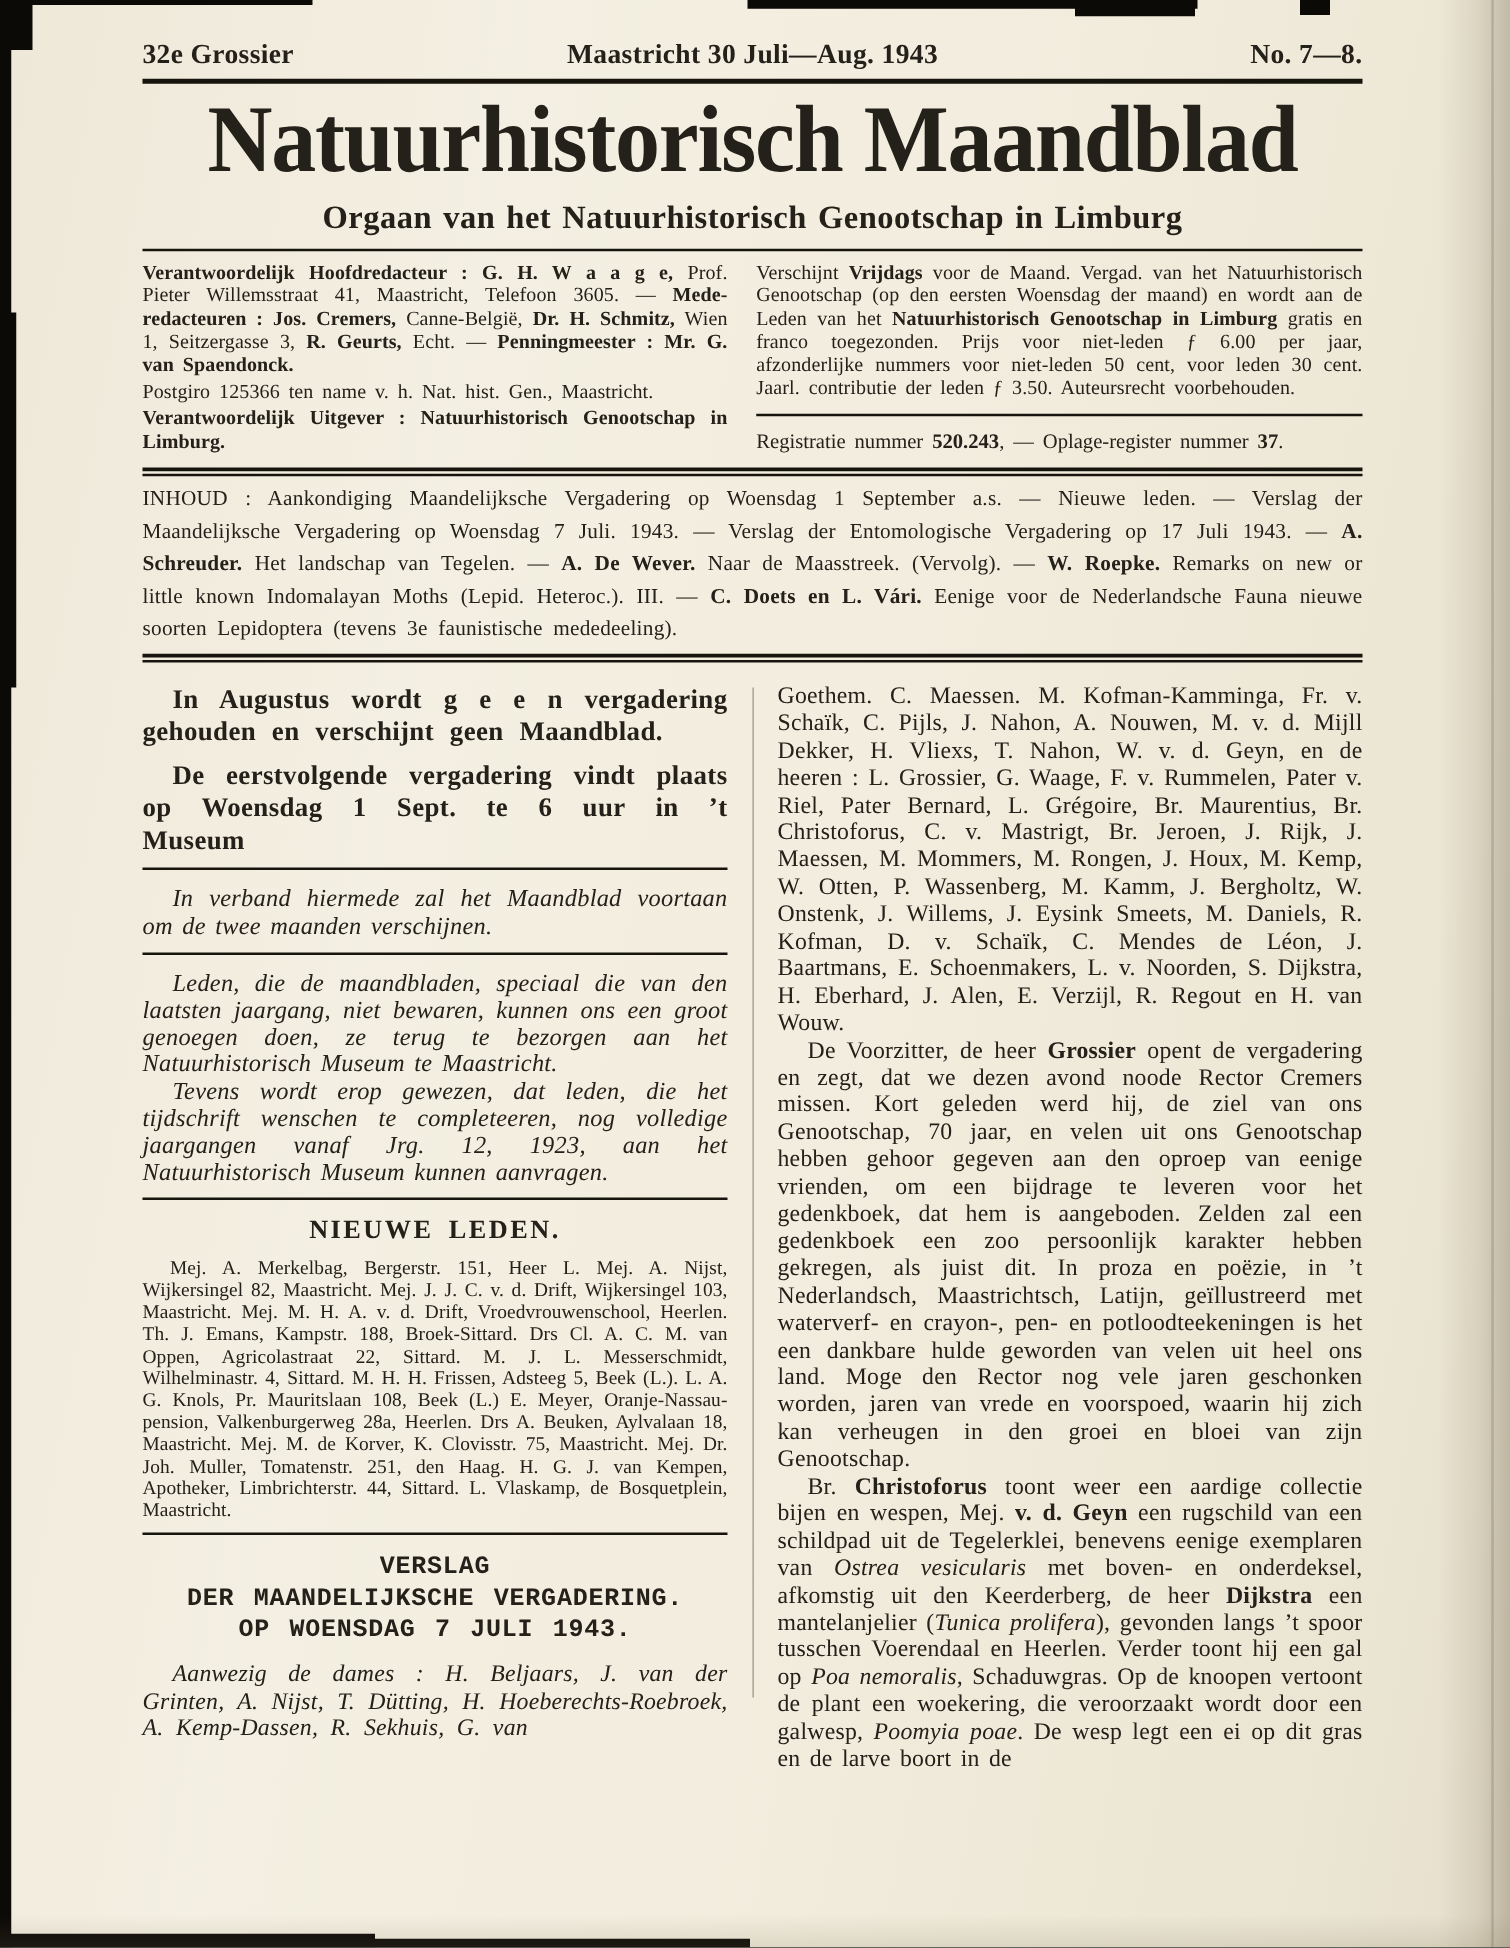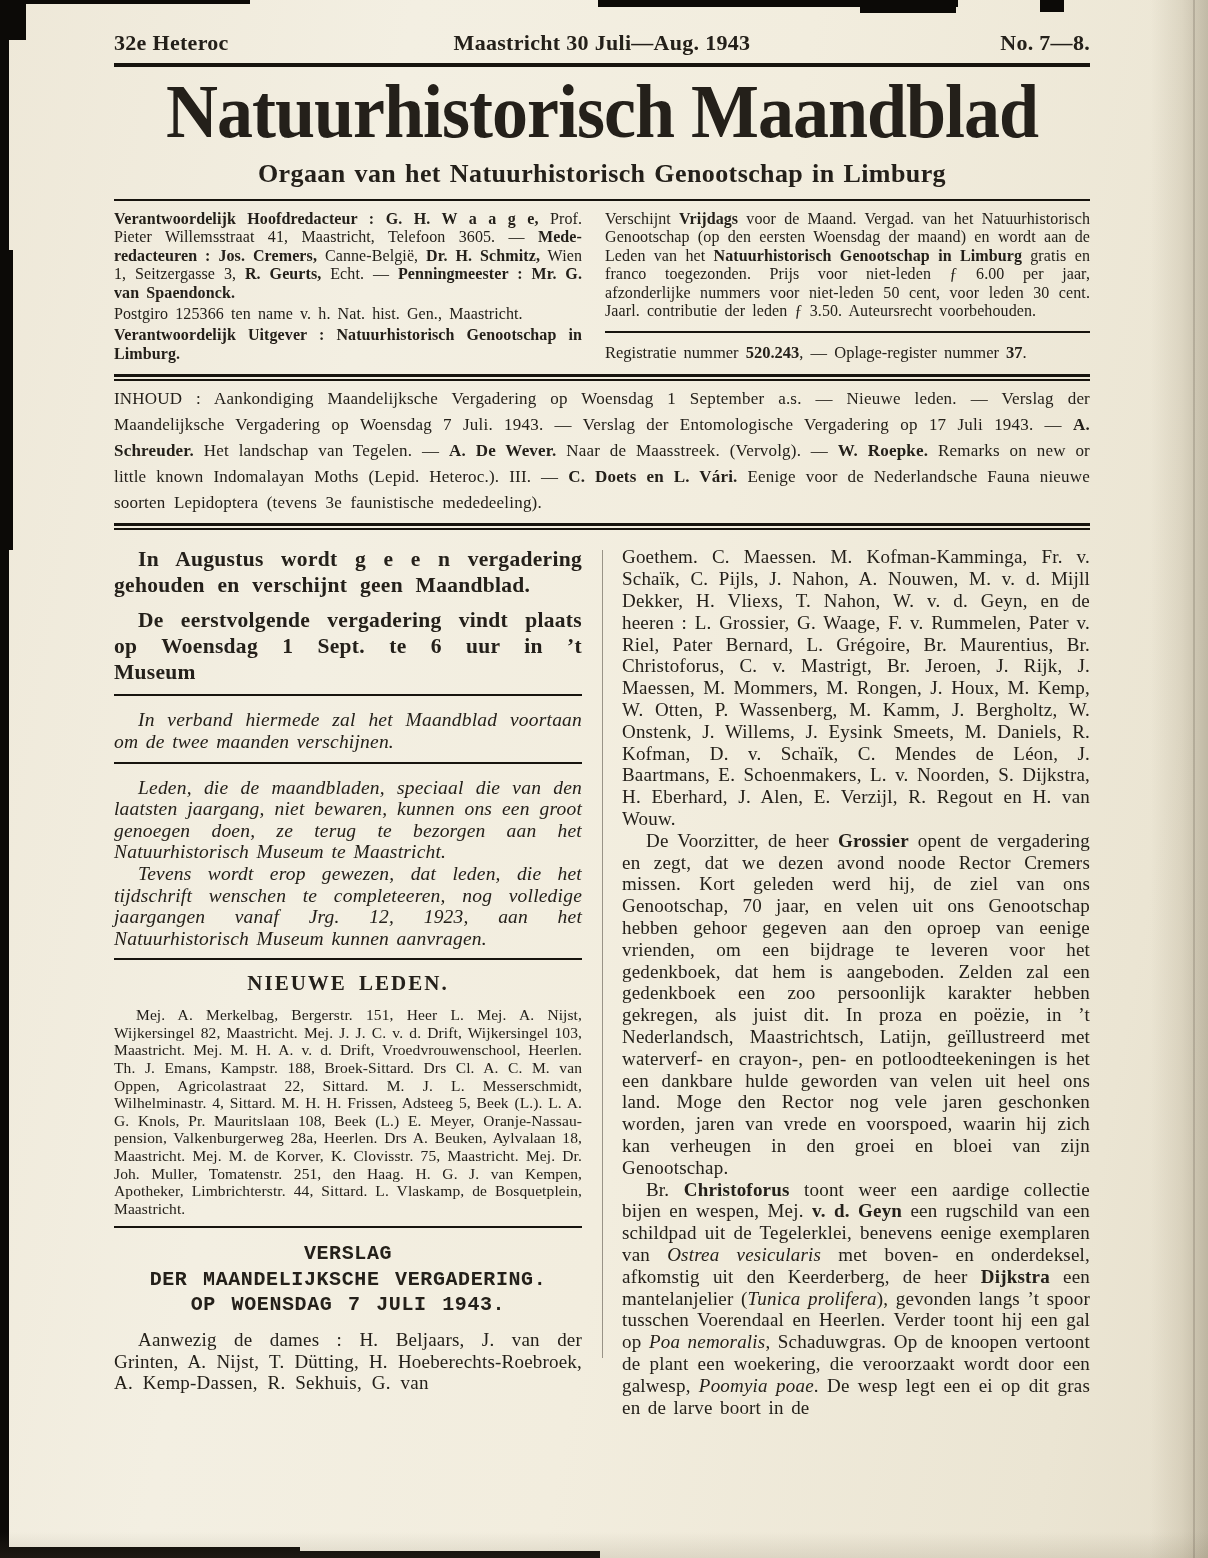--- a/index.html
+++ b/index.html
@@ -60,21 +60,21 @@
   .announce { font-size:21.5px; line-height:26px; word-spacing:7px; letter-spacing:.3px; }
   .announce p { text-indent:24px; margin-bottom:9px; }
   .lrule { height:2px; background:#17140e; margin:9px 0 13px; }
   .notice { font-size:19.5px; line-height:21.6px; }
   .notice p { text-indent:24px; }
   .sec-head { text-align:center; font-weight:bold; font-size:21px; letter-spacing:2px; word-spacing:5px; margin:13px 0 11px; }
   .members { font-size:15.5px; line-height:17.6px; word-spacing:1.5px; letter-spacing:.1px; }
   .members p { text-indent:22px; }
   .verslag-head { text-align:center; font-weight:bold; font-size:20px; line-height:25.5px; letter-spacing:.6px; word-spacing:3px; margin:12px 0 11px;font-family:Liberation Mono, monospace; }
   .col p.ind { text-indent:24px; }
-  .attendees { word-spacing:5px; }
+  .attendees { word-spacing:5px;font-style:italic; }
 
   
   .mark { position:absolute; background:#0c0a07; }
   .edge-right {
     position:absolute; right:0; top:0; width:58px; height:100%;
     background:linear-gradient(to right, rgba(146,134,106,0) 0%, rgba(146,134,106,.18) 55%, rgba(110,100,76,.34) 100%);
   }
   .edge-right-line { position:absolute; right:13px; top:0; width:2px; height:100%; background:rgba(60,52,38,.18); }
   .edge-bottom {
     position:absolute; left:0; bottom:0; width:100%; height:26px;
@@ -95,21 +95,21 @@
   <div class="mark" style="left:1040px;top:0;width:24px;height:12px;"></div>
   <div class="mark" style="left:0;bottom:0;width:600px;height:7px;"></div>
   <div class="mark" style="left:0;bottom:0;width:300px;height:11px;"></div>
   <div class="edge-right"></div>
   <div class="edge-right-line"></div>
   <div class="edge-bottom"></div>
 
   <div class="content">
 
     <div class="issue-line">
-      <span class="vol">32e Heteroc</span>
+      <span class="vol">32e Grossier</span>
       <span class="date">Maastricht 30 Juli—Aug. 1943</span>
       <span class="no">No. 7—8.</span>
     </div>
     <div class="rule rule-header"></div>
 
     <h1 class="journal-title">Natuurhistorisch Maandblad</h1>
     <h2 class="journal-subtitle">Orgaan van het Natuurhistorisch Genootschap in Limburg</h2>
     <div class="rule rule-thin"></div>
 
     <div class="masthead">

